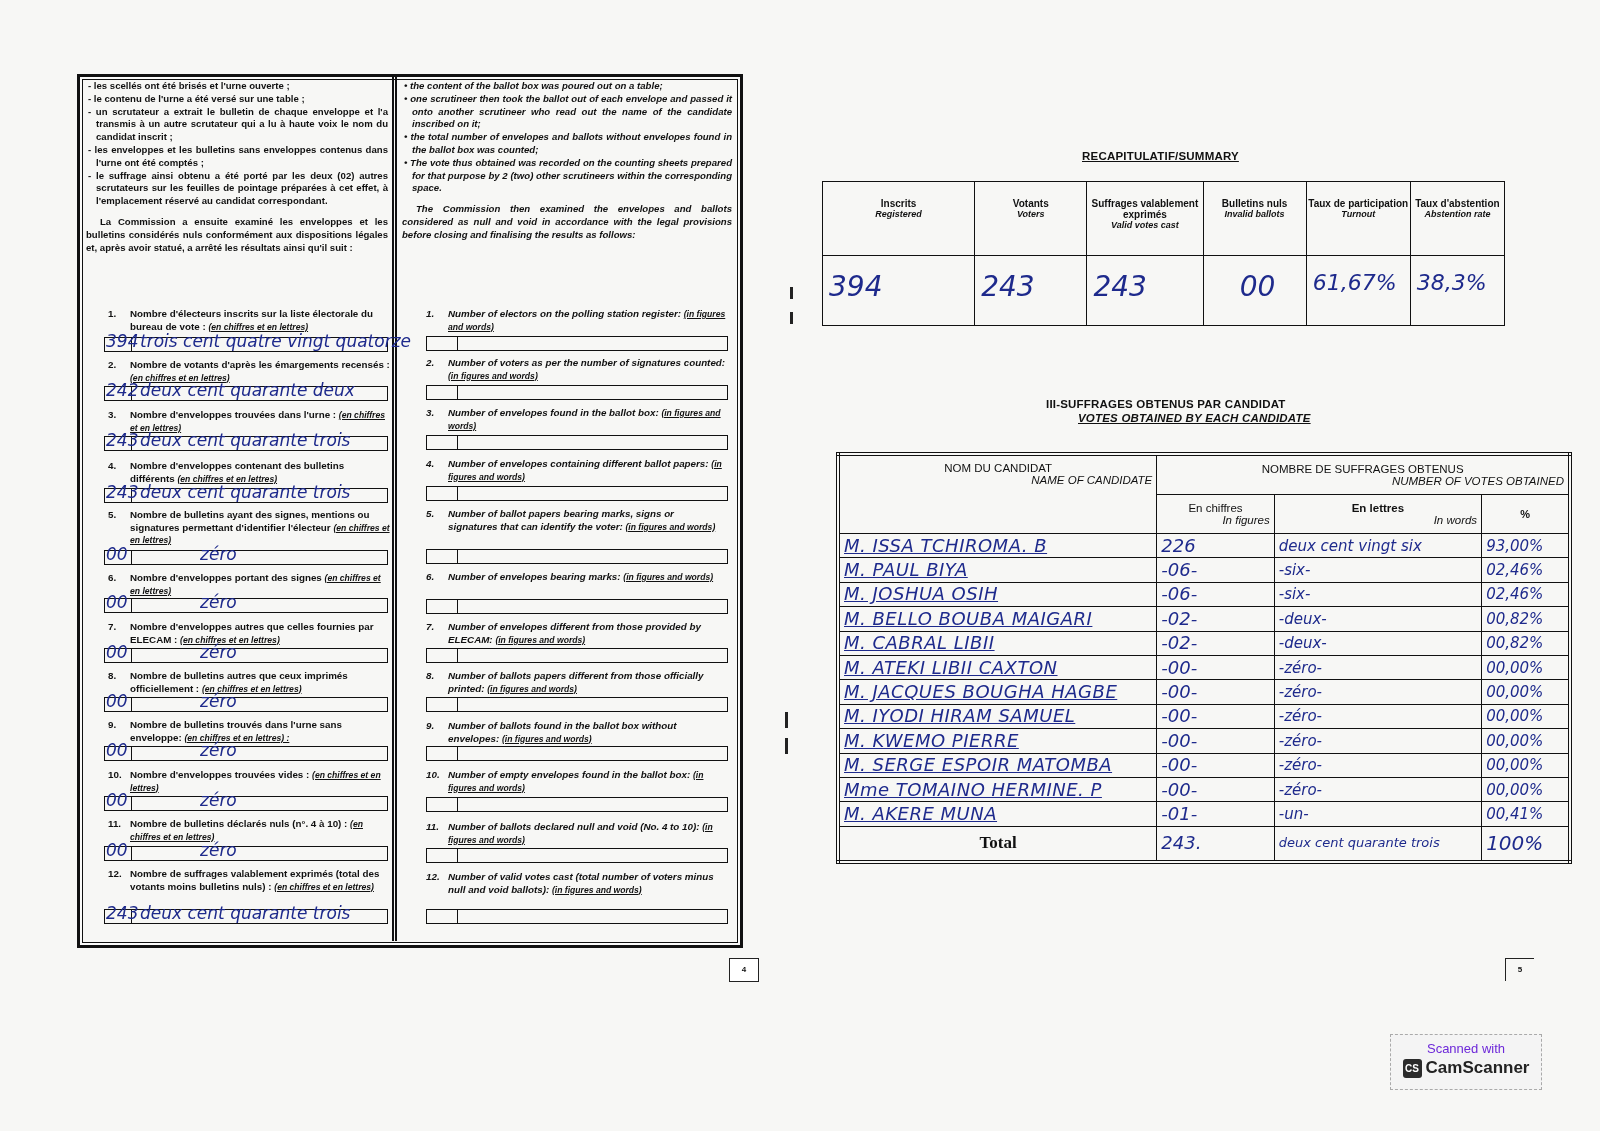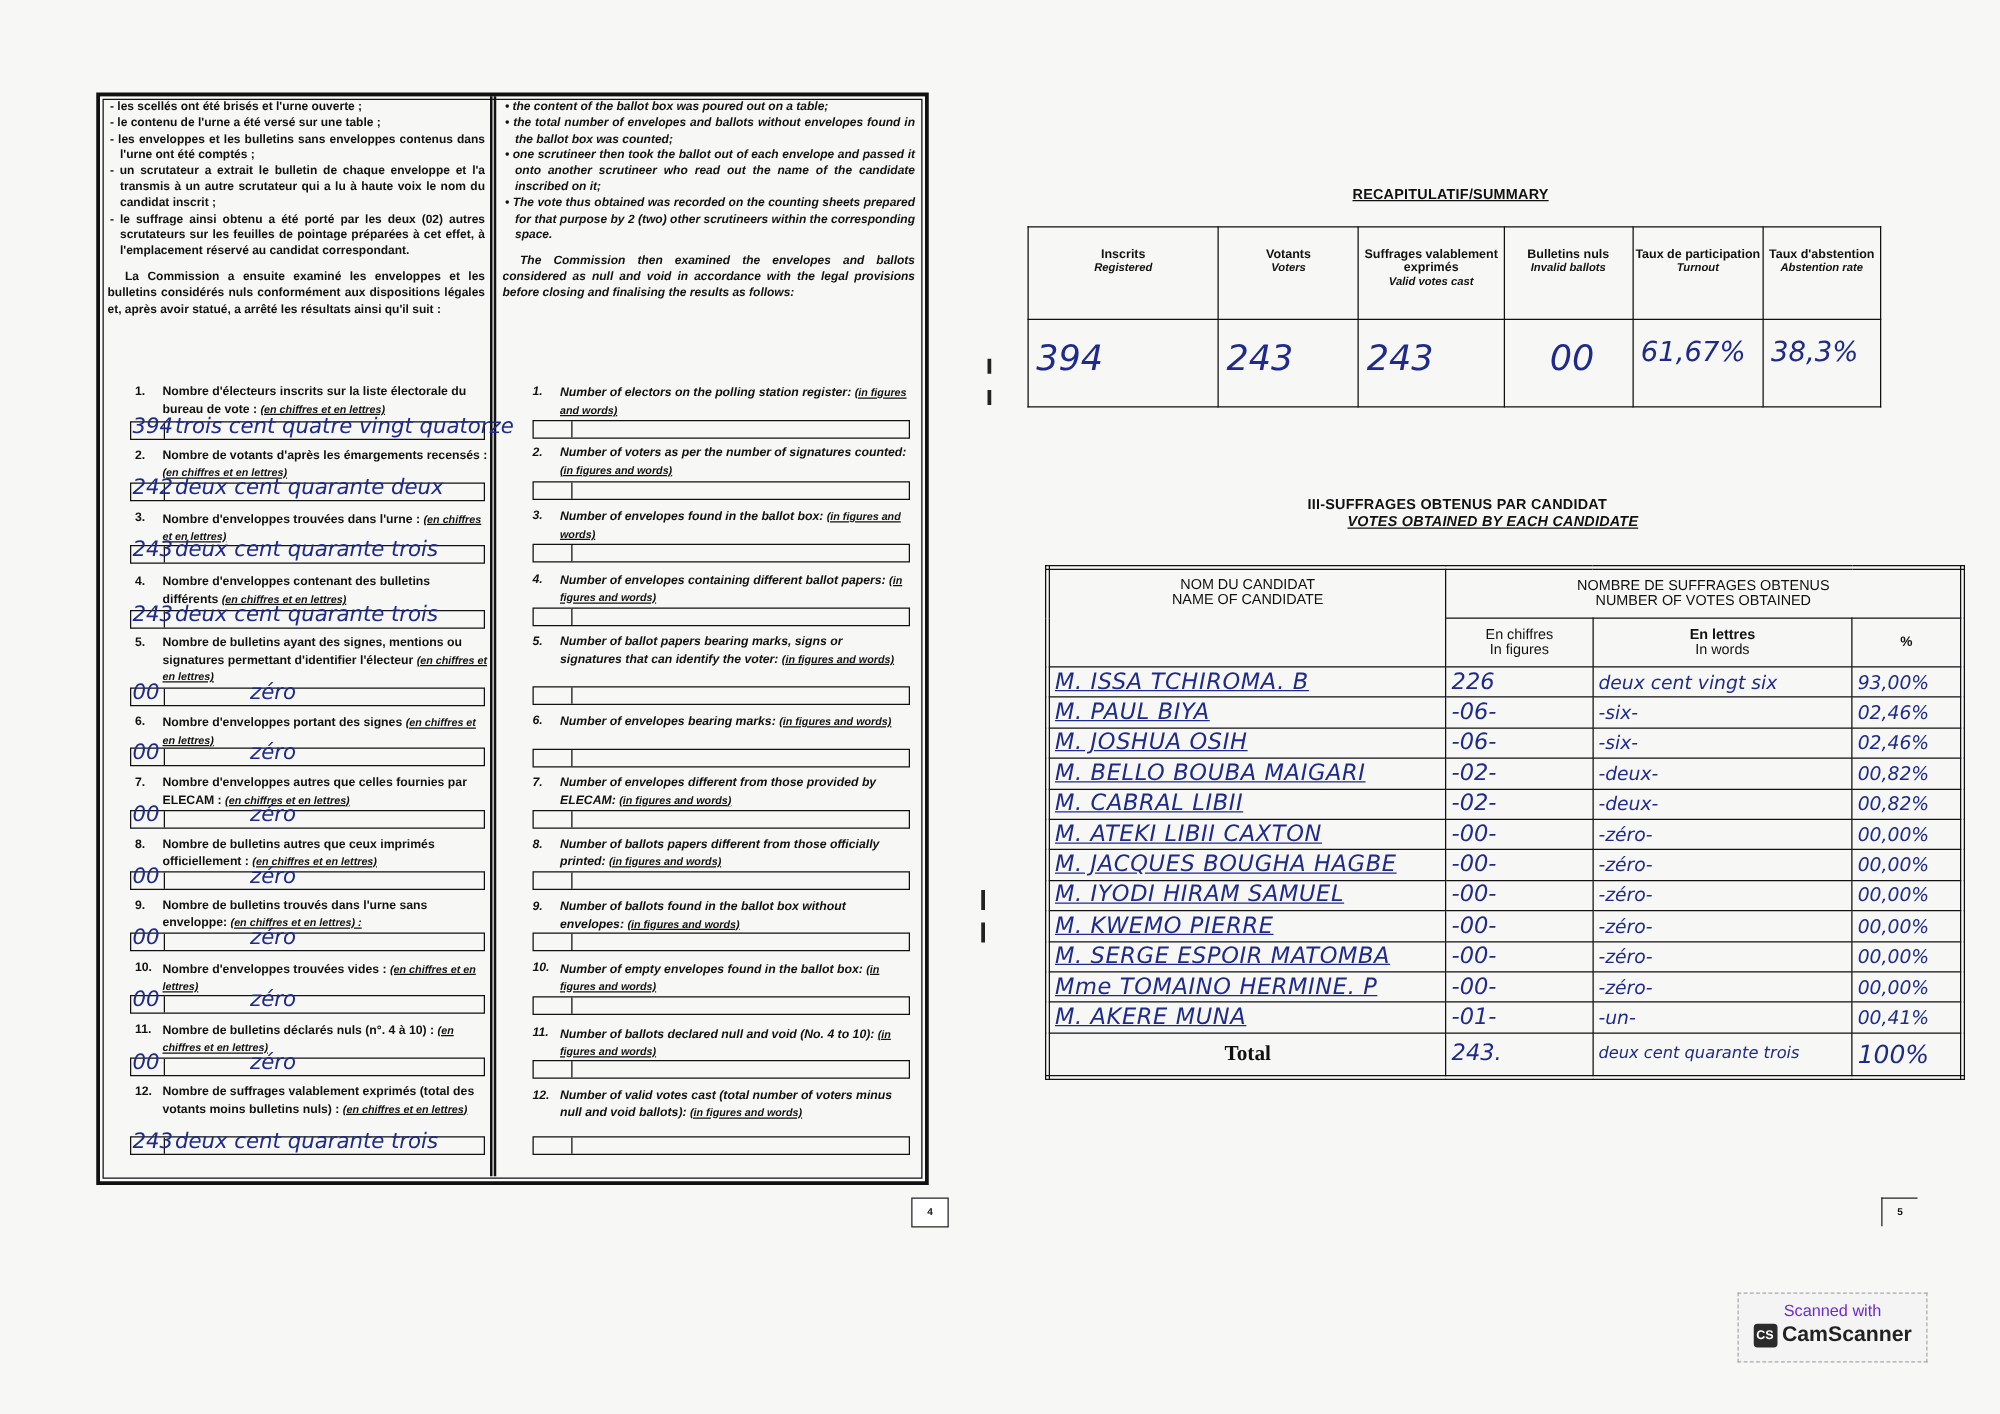--- a/index.html
+++ b/index.html
@@ -27,52 +27,52 @@
   table{border-collapse:collapse;position:absolute;}
   #summary td,#summary th{border:1.5px solid #111;text-align:center;vertical-align:top;font-size:10px;padding:0;}
   #summary th{height:74px;padding-top:16px;box-sizing:border-box;}
   #summary th .fr{font-weight:bold;display:block;}
   #summary th .en{font-style:italic;font-weight:bold;font-size:9px;display:block;}
   #summary td{height:70px;font-size:28px;text-align:left;padding-left:6px;padding-top:14px;box-sizing:border-box;}
   #votes{border:4px double #111;}
   #votes td,#votes th{border:1.5px solid #111;padding:0 4px;font-size:11px;}
   #votes th{font-weight:normal;}
   #votes .hdr-fr{font-weight:bold;display:block;font-size:11.5px;}
-  #votes .hdr-en{display:block;font-size:11.5px;}
+  #votes .hdr-en{font-style:italic;display:block;font-size:11.5px;text-align:right;}
   #votes td{height:23.4px;font-size:18px;line-height:20px;white-space:nowrap;overflow:hidden;}
   #votes td.name{text-decoration:underline;font-size:18px;letter-spacing:0.5px;}
   #votes td.total-label{text-align:center;font-family:"Liberation Serif",serif;font-weight:bold;font-style:normal;color:#111;font-size:17px;}
   #watermark{position:absolute;left:1390px;top:1034px;width:150px;height:54px;border:1.5px dashed #aaa;background:#f4f4f4;text-align:center;}
   #watermark .l1{font-size:13px;color:#6d28d9;margin-top:6px;}
   #watermark .l2{font-size:17px;font-weight:bold;color:#222;margin-top:2px;}
   #watermark .logo{display:inline-block;width:19px;height:19px;background:#2b2b2b;color:#fff;font-size:10px;line-height:19px;border-radius:3px;vertical-align:middle;margin-right:4px;font-weight:bold;}
   .mark{position:absolute;width:3px;background:#222;}
 </style>
 </head>
 <body>
 
 <div id="left-frame"></div>
 <div id="col-divider"></div>
 
 <div class="col" id="col-fr">
   <ul class="bullets">
     <li>- les scellés ont été brisés et l'urne ouverte ;</li>
     <li>- le contenu de l'urne a été versé sur une table ;</li>
+    <li>- un scrutateur a extrait le bulletin de chaque enveloppe et l'a transmis à un autre scrutateur qui a lu à haute voix le nom du candidat inscrit ;</li>
     <li>- les enveloppes et les bulletins sans enveloppes contenus dans l'urne ont été comptés ;</li>
-    <li>- un scrutateur a extrait le bulletin de chaque enveloppe et l'a transmis à un autre scrutateur qui a lu à haute voix le nom du candidat inscrit ;</li>
     <li>- le suffrage ainsi obtenu a été porté par les deux (02) autres scrutateurs sur les feuilles de pointage préparées à cet effet, à l'emplacement réservé au candidat correspondant.</li>
   </ul>
   <div class="para">La Commission a ensuite examiné les enveloppes et les bulletins considérés nuls conformément aux dispositions légales et, après avoir statué, a arrêté les résultats ainsi qu'il suit :</div>
 </div>
 
 <div class="col" id="col-en">
   <ul class="bullets">
     <li>• the content of the ballot box was poured out on a table;</li>
+    <li>• one scrutineer then took the ballot out of each envelope and passed it onto another scrutineer who read out the name of the candidate inscribed on it;</li>
     <li>• the total number of envelopes and ballots without envelopes found in the ballot box was counted;</li>
-    <li>• one scrutineer then took the ballot out of each envelope and passed it onto another scrutineer who read out the name of the candidate inscribed on it;</li>
     <li>• The vote thus obtained was recorded on the counting sheets prepared for that purpose by 2 (two) other scrutineers within the corresponding space.</li>
   </ul>
   <div class="para">The Commission then examined the envelopes and ballots considered as null and void in accordance with the legal provisions before closing and finalising the results as follows:</div>
 </div>
 
 <div id="fr-questions">
     <div class="q" style="left:108px;top:308px;width:282px;">
          <span class="num">1.</span>
          <span class="txt"><span>Nombre d'électeurs inscrits sur la liste électorale du bureau de vote :</span> <span class="sub">(en chiffres et en lettres)</span></span>
        </div>

